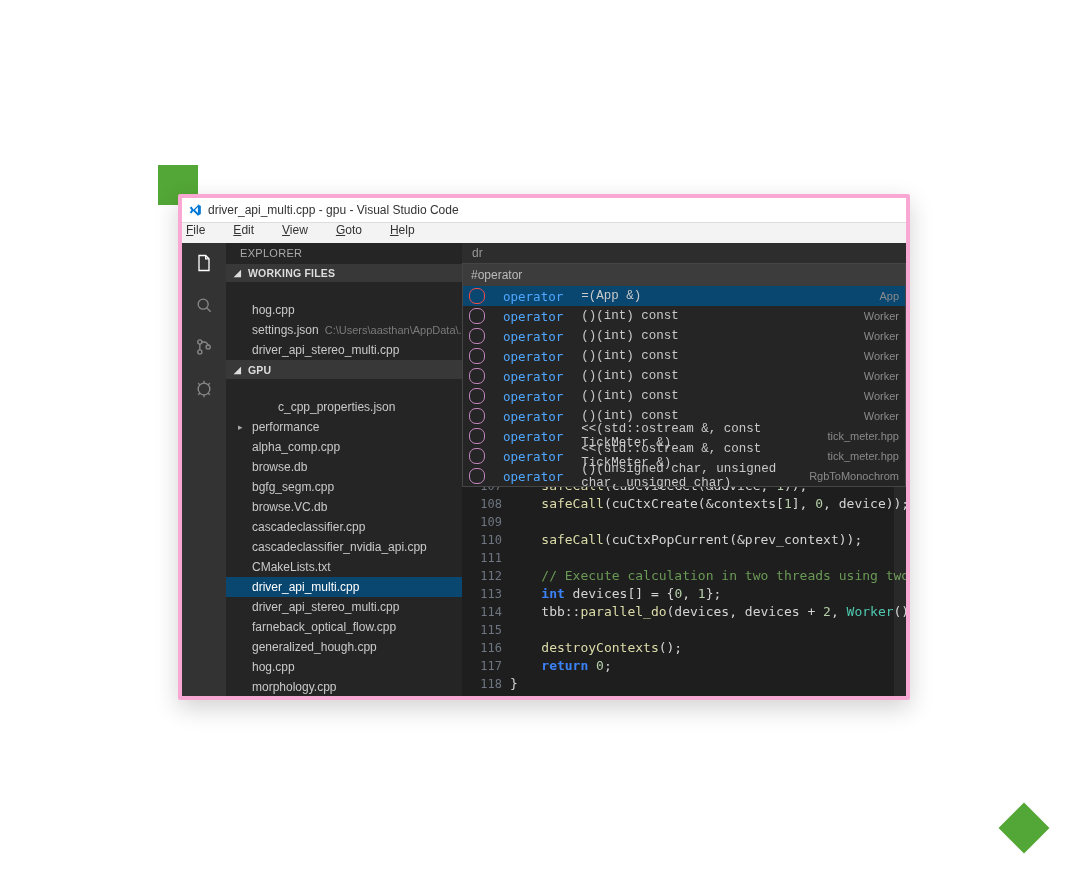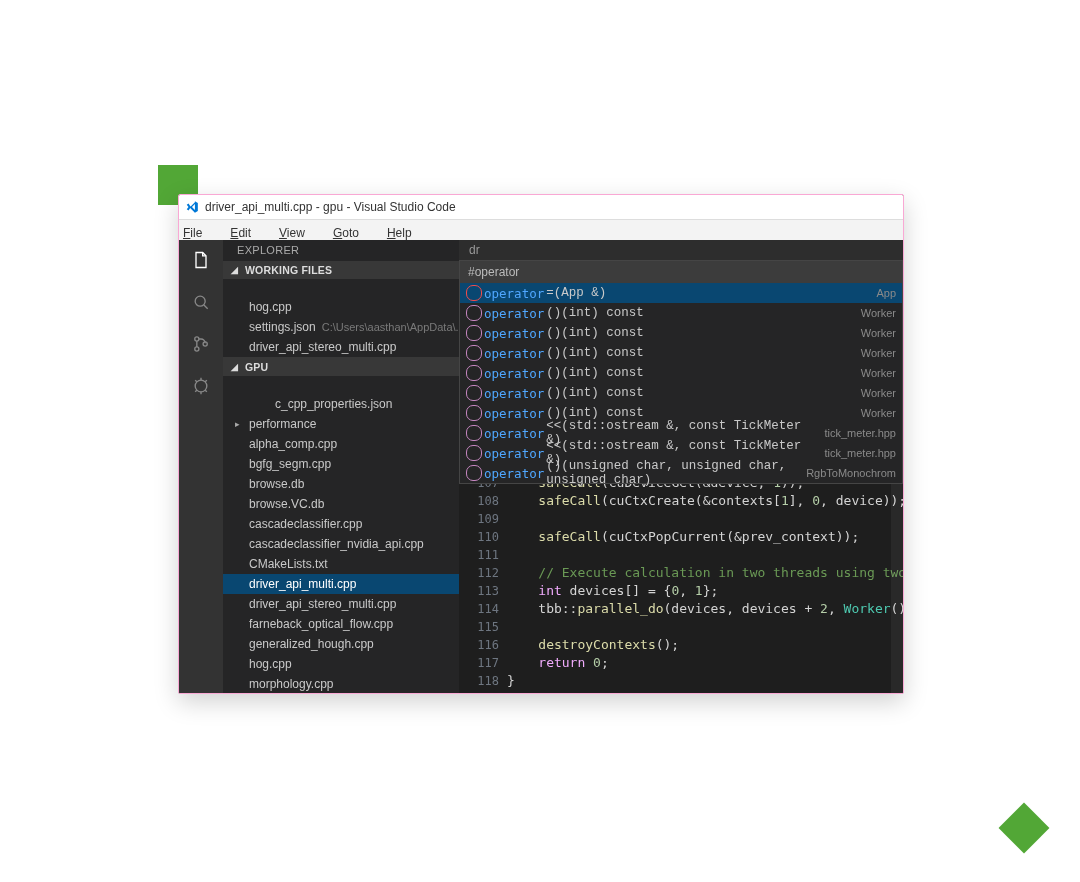--- a/index.html
+++ b/index.html
@@ -1,25 +1,25 @@
 <!DOCTYPE html>
 <html><head>
 <meta charset="utf-8">
 <style>
   html,body{margin:0;padding:0;background:#fff;font-family:"Segoe UI",Arial,sans-serif;font-size:13px;color:#ccc;}
   .stage{position:relative;width:1080px;height:882px;overflow:hidden;}
   .green-sq{position:absolute;left:158px;top:165px;width:40px;height:40px;background:#52a736;}
   .green-diamond{position:absolute;left:1006px;top:810px;width:36px;height:36px;background:#52a736;transform:rotate(45deg);}
-  .vscode{position:absolute;left:178px;top:194px;width:724px;height:498px;background:#1e1e1e;border:1px solid #f9a8d4;box-shadow:0 8px 24px rgba(0,0,0,.18);border-radius:2px;overflow:hidden;}
+  .vscode{position:absolute;left:178px;top:194px;width:724px;height:498px;background:#1e1e1e;border:4px solid #f9a8d4;box-shadow:0 8px 24px rgba(0,0,0,.18);border-radius:2px;overflow:hidden;}
   
   .titlebar{height:24px;background:#fff;color:#333;display:flex;align-items:center;padding:0 6px;border-bottom:1px solid #ddd;}
   .titlebar .logo{width:14px;height:14px;margin-right:6px;}
   .titlebar .title{font-size:12px;color:#333;}
   
-  .menubar{height:20px;background:#f3f3f3;color:#333;display:flex;align-items:flex-end;padding:0 4px;font-size:12px;}
+  .menubar{height:20px;background:#f3f3f3;color:#333;display:flex;align-items:flex-start;padding:0 4px;font-size:12px;}
   .menubar span{margin-right:14px;cursor:default;}
   .menubar span u{text-decoration:underline;}
   
   .body{display:flex;height:calc(100% - 44px);}
   .activity{width:44px;background:#333;display:flex;flex-direction:column;align-items:center;padding-top:8px;gap:18px;}
   .act-ico{width:24px;height:24px;display:flex;align-items:center;justify-content:center;color:#888;cursor:pointer;}
   .act-ico.active{color:#fff;}
   .act-ico svg{width:20px;height:20px;stroke:currentColor;fill:none;stroke-width:1.6;}
   .sidebar{width:236px;background:#252526;display:flex;flex-direction:column;color:#bbb;font-size:12px;overflow:hidden;}
   .sb-title{height:22px;display:flex;align-items:center;padding:0 14px;color:#aaa;font-size:11px;letter-spacing:.3px;text-transform:uppercase;}
@@ -30,30 +30,30 @@
   .sb-item .chev{width:10px;margin-left:-14px;margin-right:4px;font-size:9px;color:#aaa;}
   .sb-item.selected{background:#094771;color:#fff;}
   .sb-item .dim{color:#7a7a7a;margin-left:6px;font-size:11px;}
   
   .editor{flex:1;position:relative;background:#1e1e1e;font-family:Consolas,Menlo,monospace;font-size:13px;color:#d4d4d4;overflow:hidden;}
   .ed-header{position:absolute;left:0;top:0;right:0;height:20px;background:#2d2d2d;display:flex;align-items:center;padding:0 10px;color:#999;font-size:12px;font-family:"Segoe UI",Arial,sans-serif;text-align:right;}
   .gutter{position:absolute;left:0;top:20px;bottom:0;width:40px;text-align:right;color:#6e7681;padding-right:8px;line-height:18px;font-size:12px;padding-top:214px;}
   .gut-line{height:18px;}
   .code{position:absolute;left:48px;right:0;top:20px;bottom:0;line-height:18px;white-space:pre;padding-top:214px;}
   .code-line{height:18px;}
-  .kw{color:#f0abfc;}
+  .kw{color:#3b82f6;font-weight:bold;}
   .num{color:#b5cea8;}
   .fn{color:#dcdcaa;}
   .cm{color:#6a9955;}
   .ty{color:#4ec9b0;}
   .sc{width:12px;position:absolute;right:0;top:20px;bottom:0;background:rgba(255,255,255,.05);}
   
   .suggest{position:absolute;left:0;top:20px;right:0;background:#252526;border:1px solid #454545;font-family:"Segoe UI",Arial,sans-serif;font-size:12.5px;}
   .sug-head{height:22px;background:#3c3c3c;display:flex;align-items:center;padding:0 8px;color:#bbb;font-size:12px;}
-  .sug-row{height:20px;display:flex;align-items:center;padding:0 6px;gap:2px;cursor:pointer;}
+  .sug-row{height:20px;display:flex;align-items:center;padding:0 6px;gap:18px;cursor:pointer;}
   .sug-row.sel{background:#094771;}
   .sug-ico{width:14px;height:14px;border:1.2px solid #c586c0;border-radius:7px;position:relative;flex:none;}
   .sug-ico.err{border-color:#f14c4c;}
   .sug-name{color:#4fa7ff;font-family:Consolas,Menlo,monospace;}
   .sug-sig{color:#c9c9c9;font-family:Liberation Mono, monospace;}
   .sug-src{color:#8a8a8a;margin-left:auto;padding-left:6px;font-size:11px;}
 </style>
 </head>
 <body>
 
@@ -129,24 +129,24 @@
               <span>c_cpp_properties.json</span>
             </div>
             <div class="sb-item">
               <span class="chev">▸</span>
               <span>performance</span>
             </div>
             <div class="sb-item">
               <span>alpha_comp.cpp</span>
             </div>
             <div class="sb-item">
+              <span>browse.db</span>
+            </div>
+            <div class="sb-item">
               <span>bgfg_segm.cpp</span>
-            </div>
-            <div class="sb-item">
-              <span>browse.db</span>
             </div>
             <div class="sb-item">
               <span>browse.VC.db</span>
             </div>
             <div class="sb-item">
               <span>cascadeclassifier.cpp</span>
             </div>
             <div class="sb-item">
               <span>cascadeclassifier_nvidia_api.cpp</span>
             </div>

